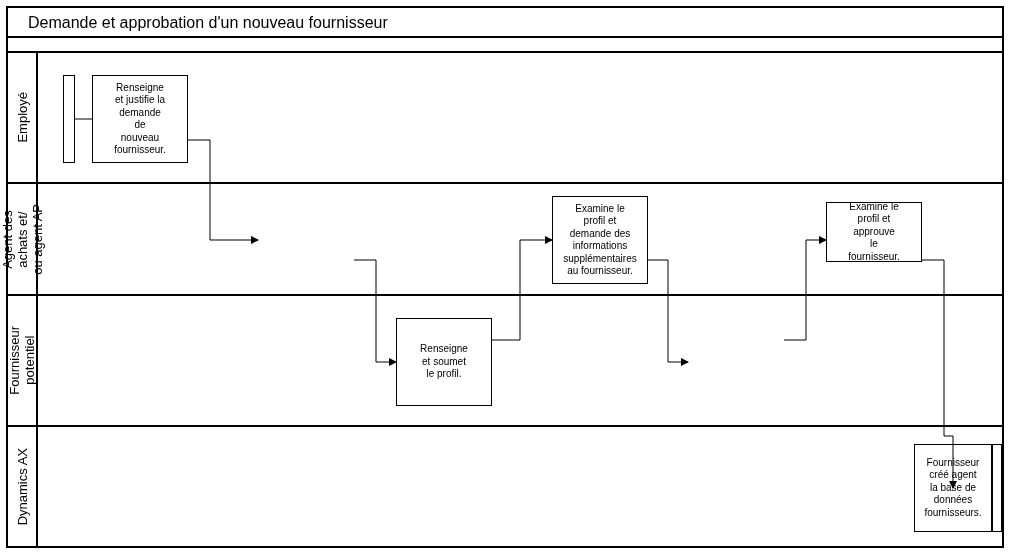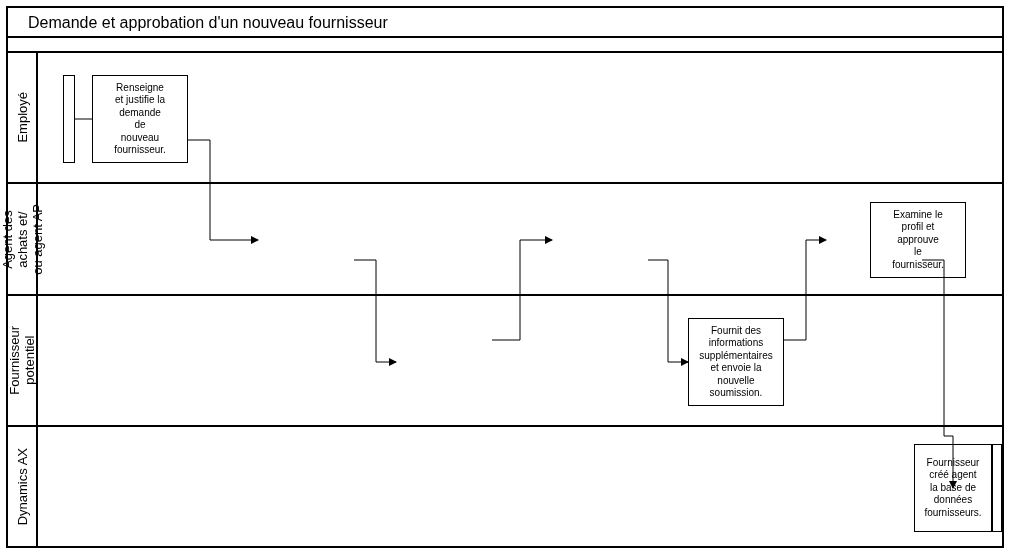--- a/index.html
+++ b/index.html
@@ -42,24 +42,27 @@
   <div class="lanebody" style="top:53px;height:131px"></div>
   <div class="lanebody" style="top:184px;height:112px"></div>
   <div class="lanebody" style="top:296px;height:131px"></div>
   <div class="lanebody" style="top:427px;height:121px"></div>
 
   <div class="box" style="left:63px;top:75px;width:12px;height:88px;padding:0"></div>
 
   <div class="box" style="left:92px;top:75px;width:96px;height:88px">
       <span>Renseigne et justifie la demande de nouveau fournisseur.</span>
     </div>
-  <div class="box" style="left:688px;top:318px;width:96px;height:88px">
-      <span>Fournit des informations supplémentaires et envoie la nouvelle soumission.</span>
+  <div class="box" style="left:396px;top:318px;width:96px;height:88px">
+      <span>Renseigne et soumet le profil.</span>
     </div>
-  <div class="box" style="left:870px;top:202px;width:96px;height:76px">
+  <div class="box" style="left:552px;top:196px;width:96px;height:88px">
+      <span>Examine le profil et demande des informations supplémentaires au fournisseur.</span>
+    </div>
+  <div class="box" style="left:826px;top:202px;width:96px;height:60px">
       <span>Examine le profil et approuve le fournisseur.</span>
     </div>
   <div class="box" style="left:914px;top:444px;width:78px;height:88px">
       <span>Fournisseur créé agent la base de données fournisseurs.</span>
     </div>
 
   <div class="box" style="left:992px;top:444px;width:10px;height:88px;padding:0"></div>
 
   <svg class="flow" width="1010" height="554">
     <defs>

